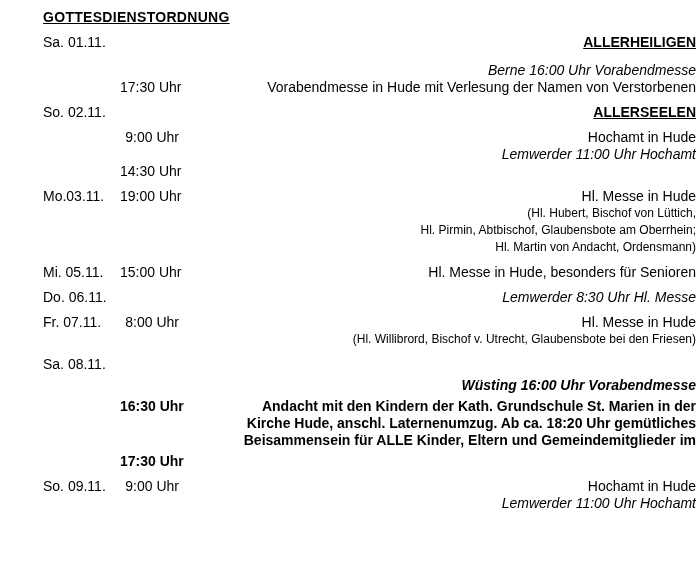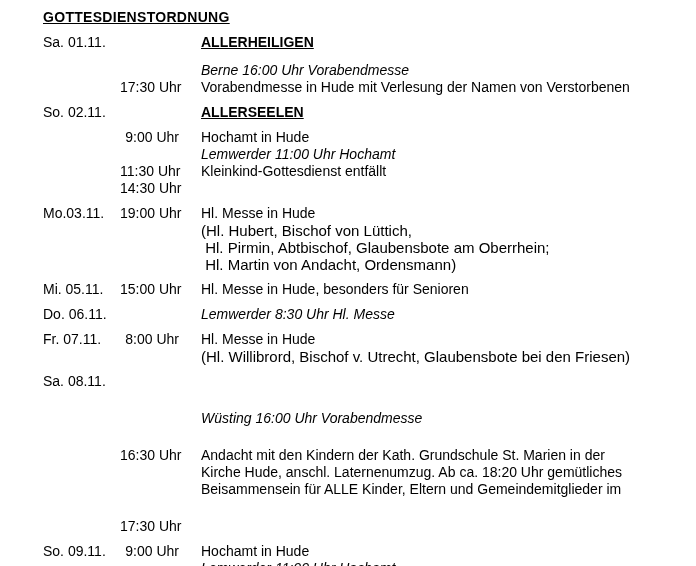--- a/index.html
+++ b/index.html
@@ -25,31 +25,31 @@
     font-weight: bold;
     text-decoration: underline;
     letter-spacing: 0.3px;
   }
   .row {
     display: grid;
     grid-template-columns: 77px 59px 1fr;
     margin: 8px 0 0 43px;
   }
   .c-time { text-align: right; white-space: pre; }
-  .c-desc { padding-left: 22px; }
+  .c-desc { padding-left: 22px; text-align: right; }
   .line { white-space: pre-wrap; }
   .heading { font-weight: bold; text-decoration: underline; }
   .it { font-style: italic; }
   .u { text-decoration: underline; }
-  .small { font-size: 15px; }
+  .small { font-size: 12px; }
   .b { font-weight: bold; }
   .mt0 { margin-top: 0; }
   .mt-lg { }
   .mt-h { margin-top: 11px; }
-  .mt-sm { margin-top: 20px; }
+  .mt-sm { margin-top: 4px; font-weight: bold; }
 </style>
 </head>
 <body>
 
 <div class="doc">
 
   <h1 class="title">GOTTESDIENSTORDNUNG</h1>
 
   <div class="row mt-lg">
     <div class="c-date">Sa. 01.11.</div>
@@ -92,27 +92,20 @@
   </div>
 
   <div class="row mt0">
     <div class="c-date"></div>
     <div class="c-time"></div>
     <div class="c-desc">
       <div class="line it">Lemwerder 11:00 Uhr Hochamt</div>
     </div>
   </div>
 
-  <div class="row mt0">
-    <div class="c-date"></div>
-    <div class="c-time">11:30 Uhr</div>
-    <div class="c-desc">
-      <div class="line">Kleinkind-Gottesdienst entfällt</div>
-    </div>
-  </div>
 
   <div class="row mt0">
     <div class="c-date"></div>
     <div class="c-time">14:30 Uhr</div>
   </div>
 
   <div class="row">
     <div class="c-date">Mo.03.11.</div>
     <div class="c-time">19:00 Uhr</div>
     <div class="c-desc">

